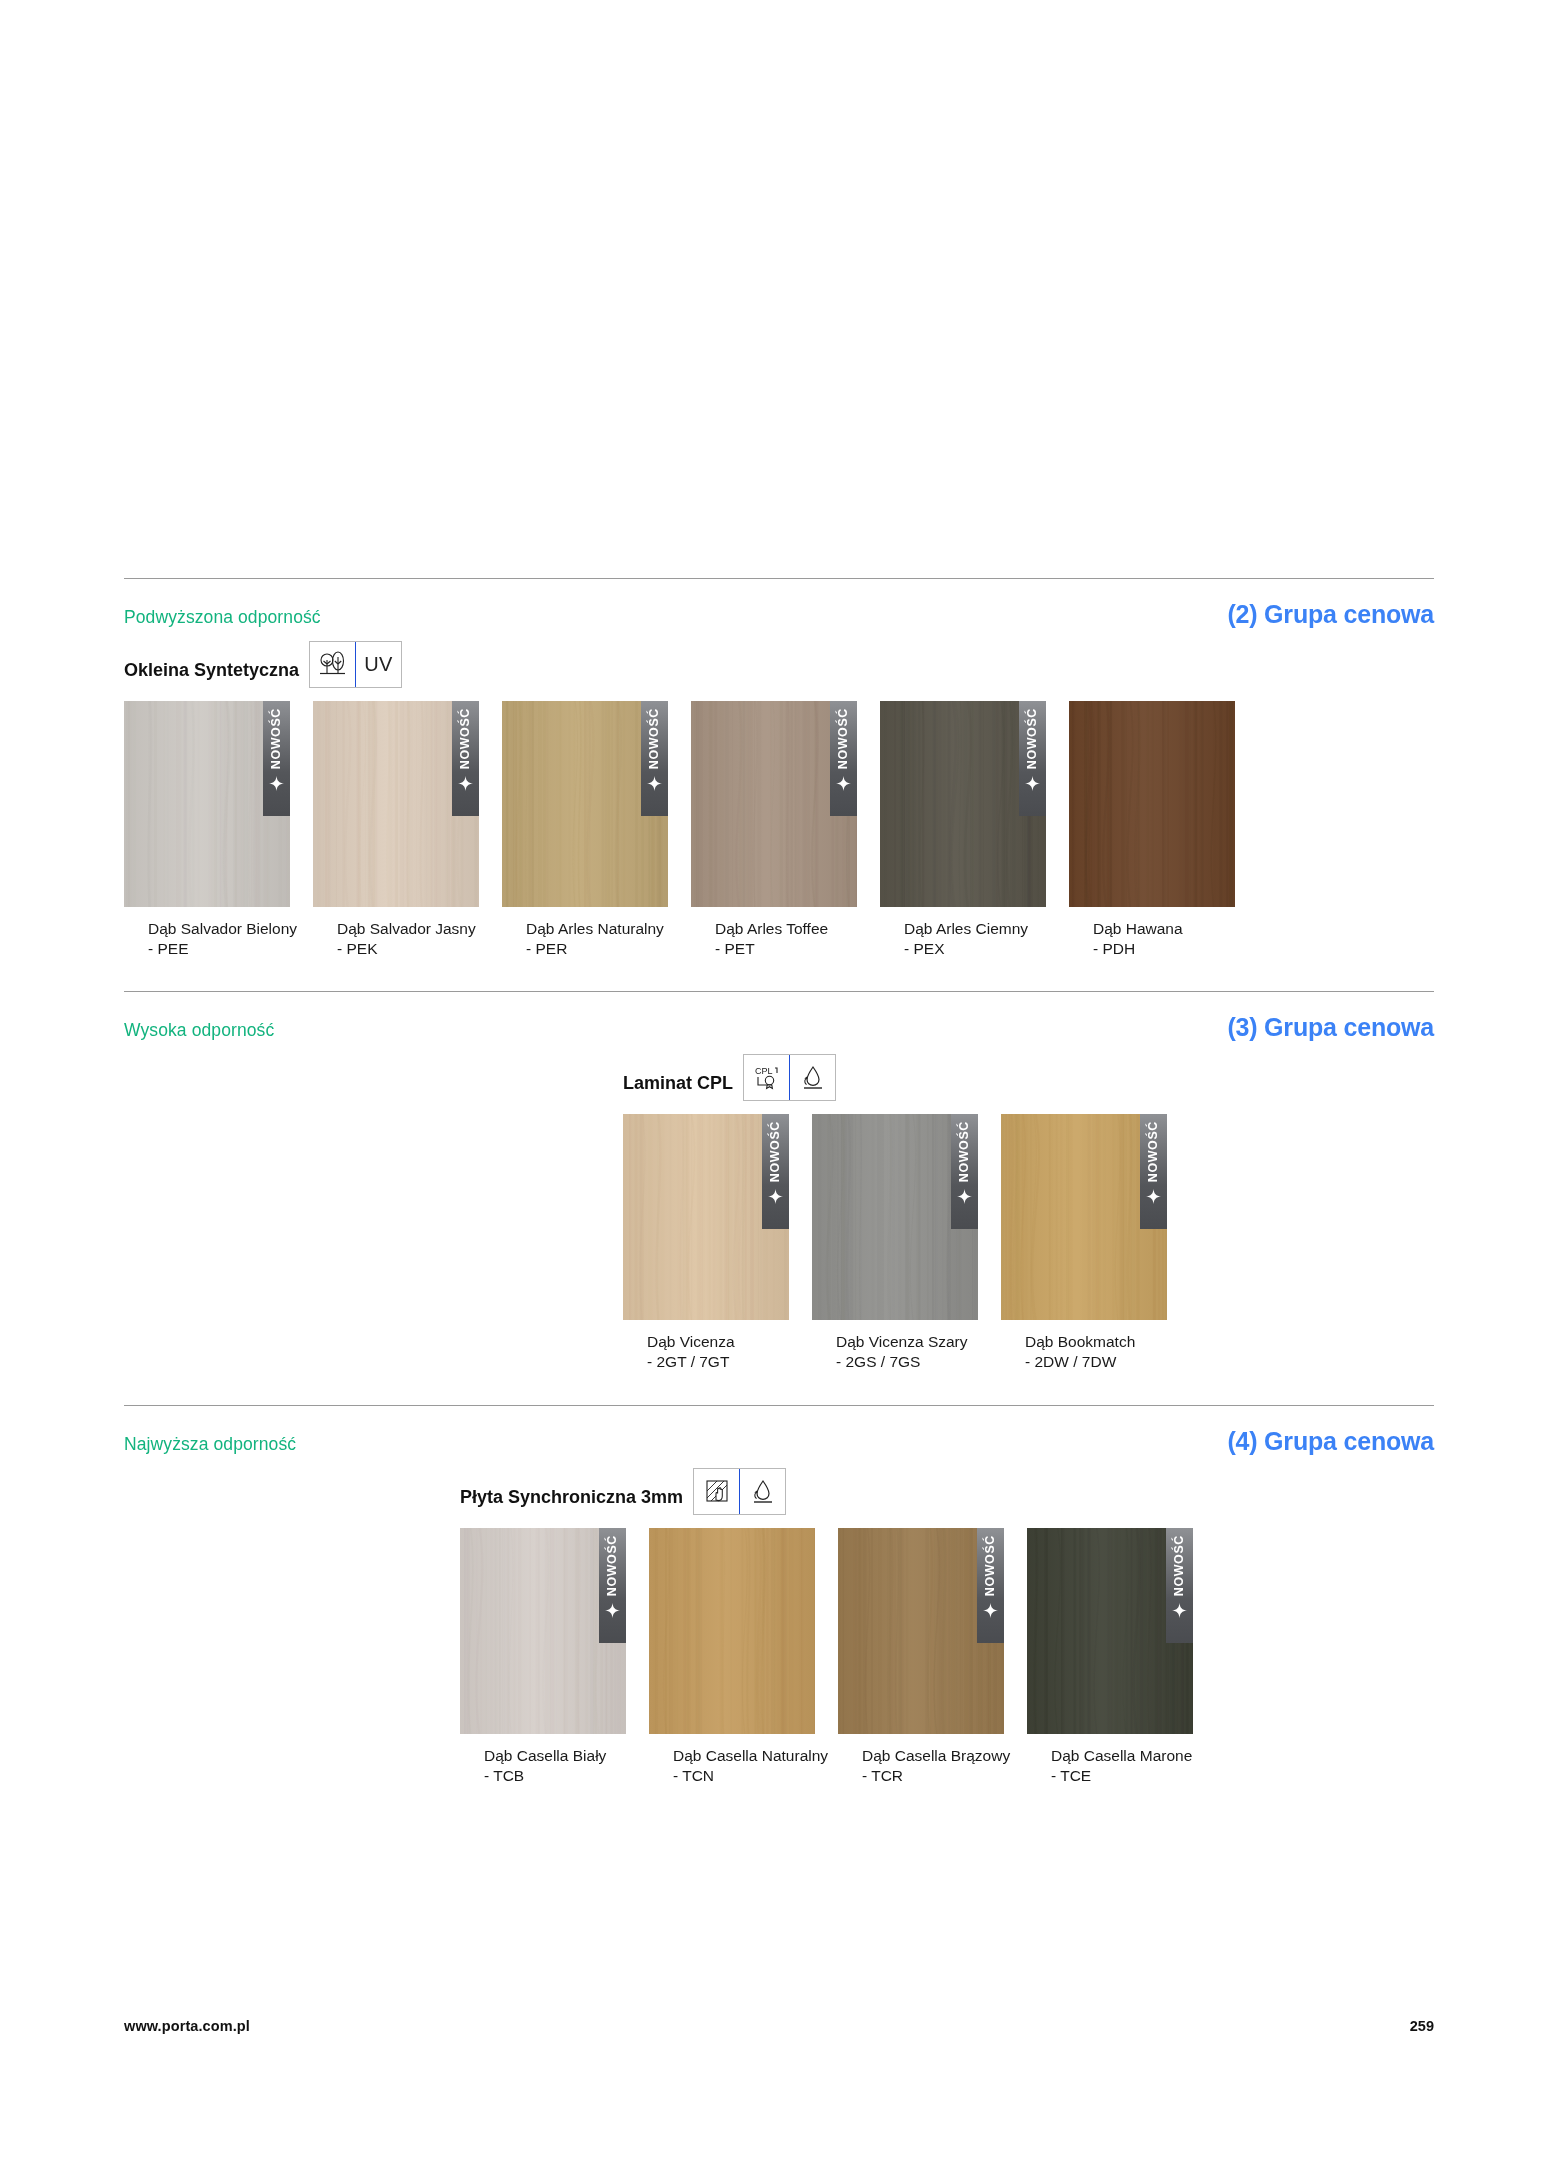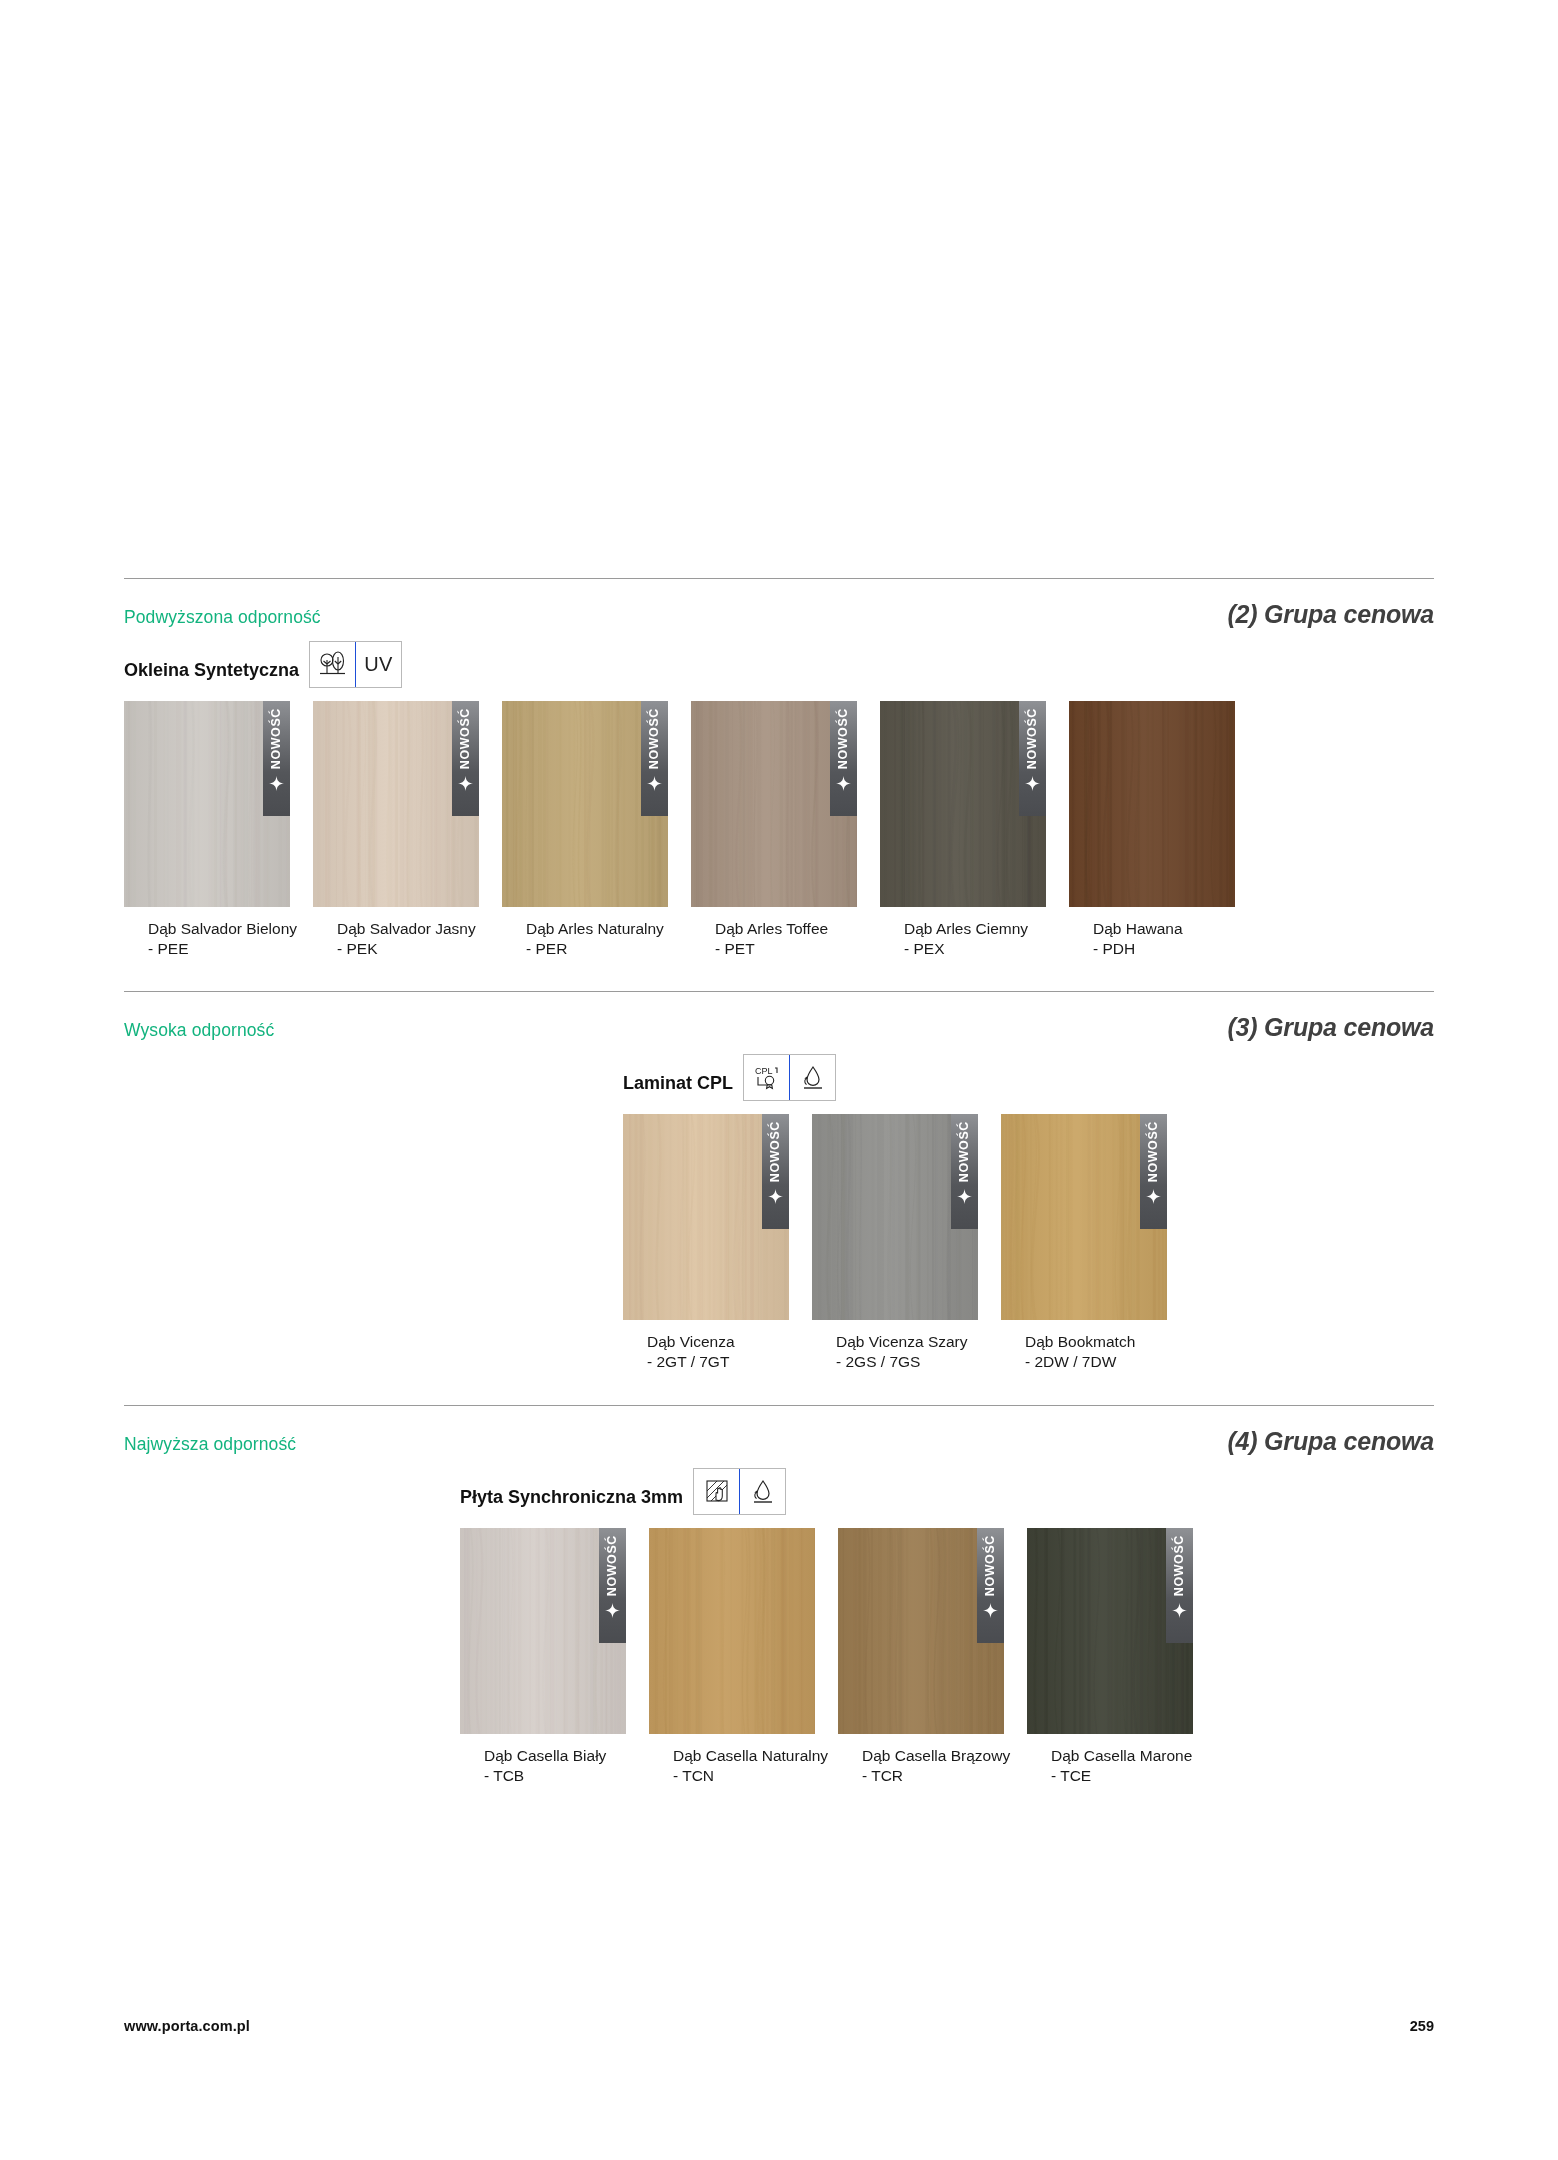--- a/index.html
+++ b/index.html
@@ -43,23 +43,22 @@
     padding-top: 21px;
   }
   .sec-resist {
     font-size: 17.5px;
     color: #12b37e;
     letter-spacing: .1px;
   }
   .sec-group {
     font-size: 25px;
     font-weight: 700;
-    color: #404040;
+    color: #3b82f6;
     letter-spacing: -.2px;
-    font-style: italic;
   }
 
   
   .mat-row {
     display: flex;
     align-items: flex-end;
     margin-top: 12px;
   }
   .mat-title {
     font-size: 18px;

